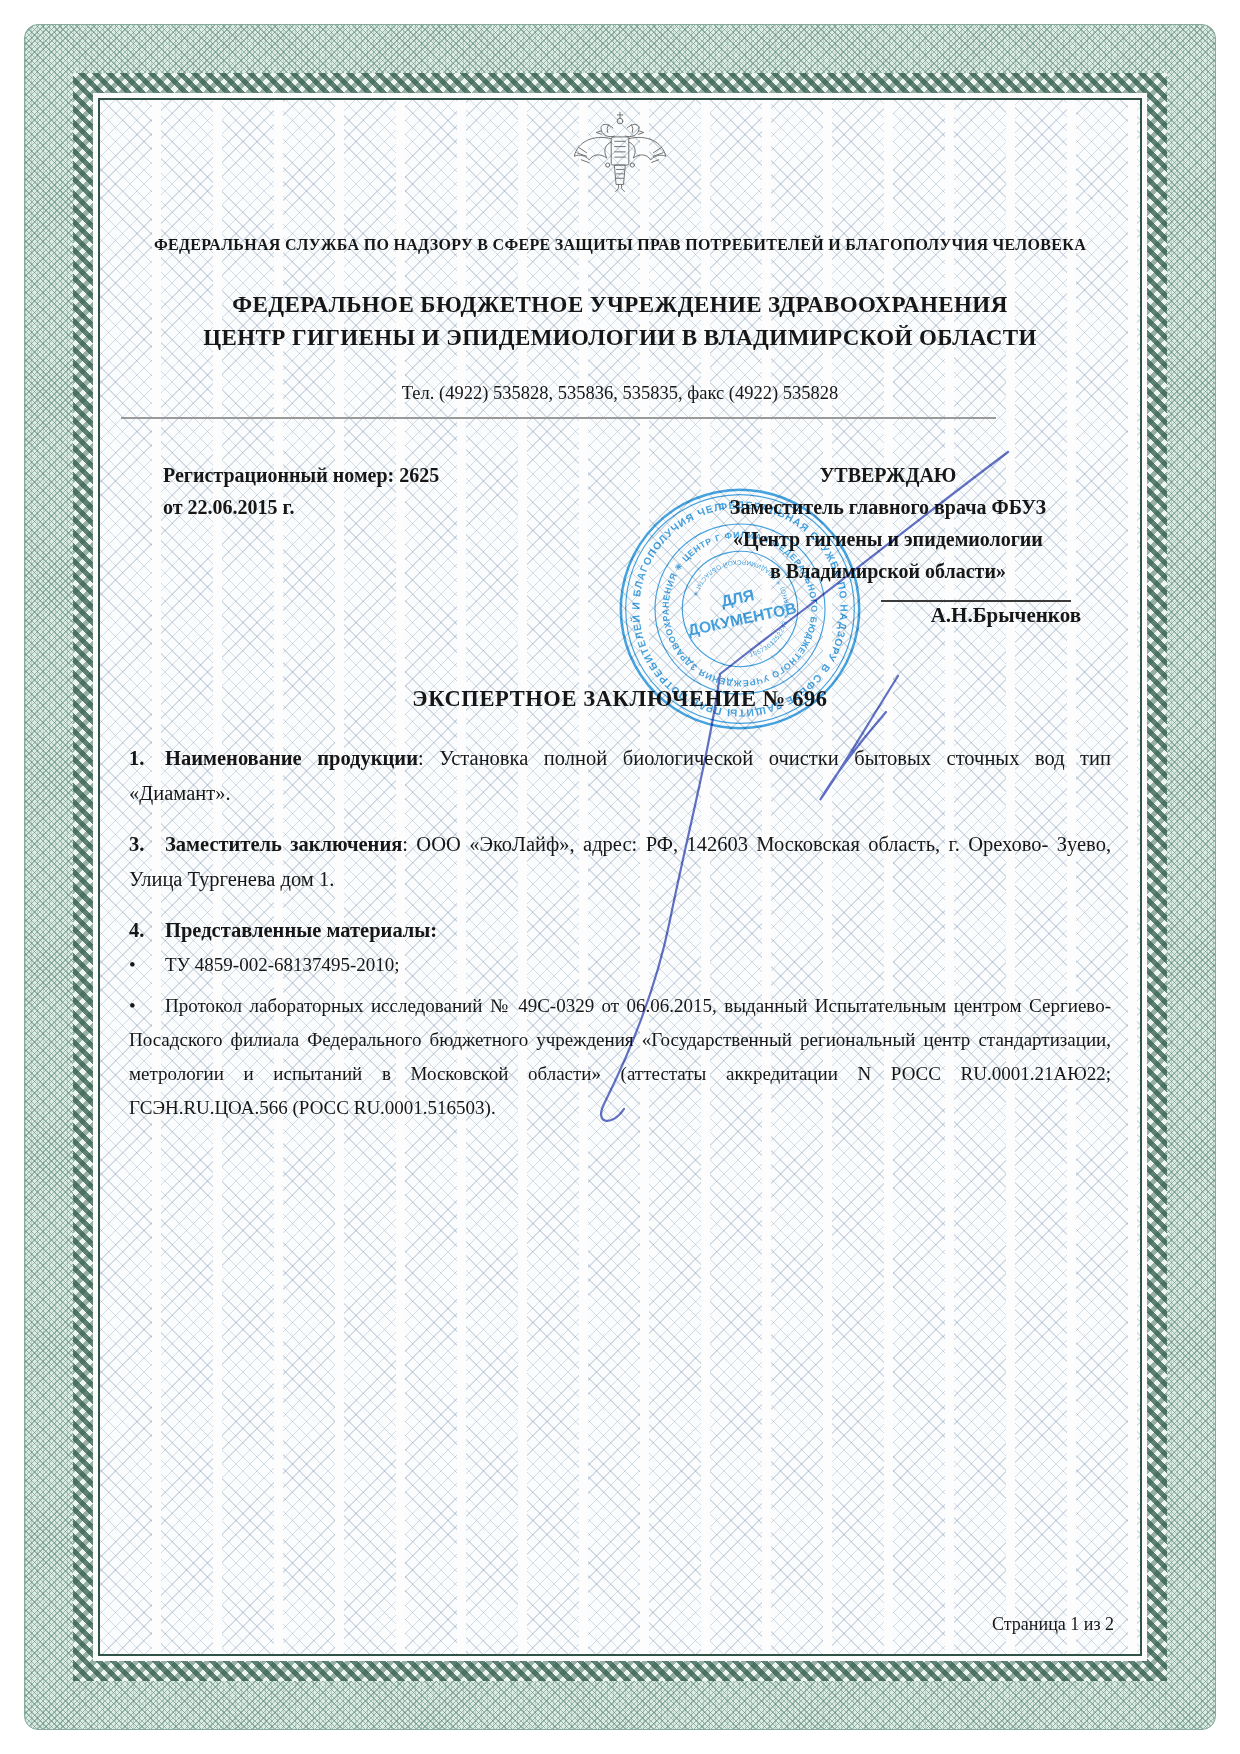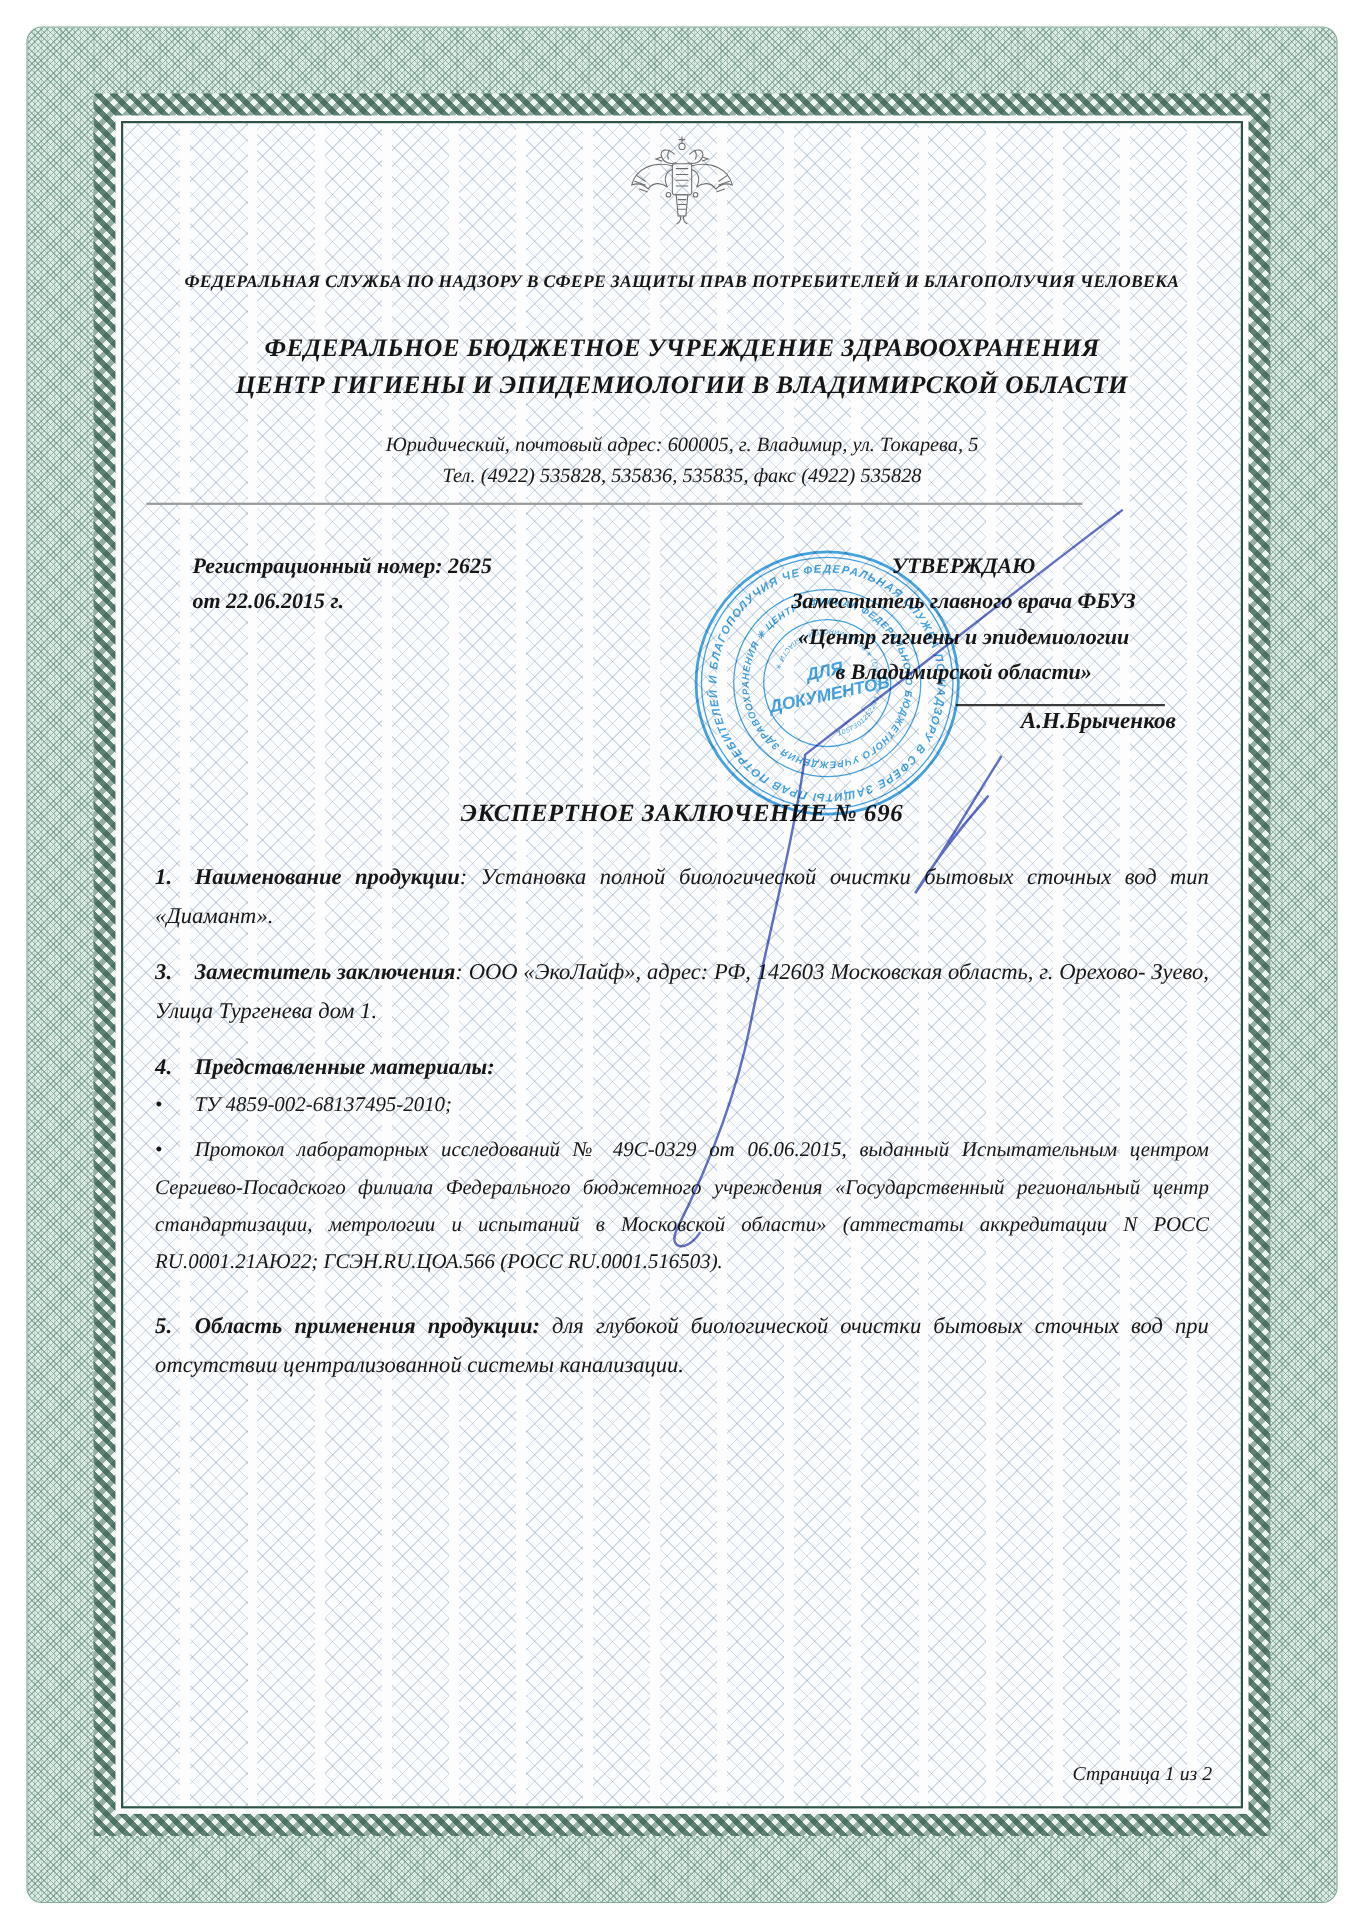--- a/index.html
+++ b/index.html
@@ -8,29 +8,28 @@
     width:1240px;height:1754px;
     background:#ffffff;
     font-family:"Liberation Serif","DejaVu Serif",serif;
     color:#161616;
     overflow:hidden;
   }
   
   .band{
     position:absolute;inset:24px;
     box-sizing:border-box;
-    padding:60px;
+    padding:48px;
     background:
       repeating-linear-gradient(45deg,  rgba(82,130,112,.50) 0 1px, transparent 1px 4px),
       repeating-linear-gradient(-45deg, rgba(82,130,112,.50) 0 1px, transparent 1px 4px),
       repeating-linear-gradient(90deg,  rgba(82,130,112,.22) 0 1px, transparent 1px 6px),
       #dcebe3;
     border:1px solid #86ab9c;
     border-radius:14px;
-    font-style:italic;
   }
   .checker{
     box-sizing:border-box;width:100%;height:100%;
     padding:20px;
     background:
       repeating-linear-gradient(45deg,  rgba(58,100,85,.80) 0 5px, rgba(245,250,247,.15) 5px 10px),
       repeating-linear-gradient(-45deg, rgba(58,100,85,.55) 0 5px, rgba(235,244,239,.85) 5px 10px),
       #e6f0ea;
   }
   .gapwhite{
@@ -133,21 +132,20 @@
             </svg>
 
             <p class="agency">ФЕДЕРАЛЬНАЯ СЛУЖБА ПО НАДЗОРУ В СФЕРЕ ЗАЩИТЫ ПРАВ ПОТРЕБИТЕЛЕЙ И БЛАГОПОЛУЧИЯ ЧЕЛОВЕКА</p>
 
             <div class="institution">
               <div>ФЕДЕРАЛЬНОЕ БЮДЖЕТНОЕ УЧРЕЖДЕНИЕ ЗДРАВООХРАНЕНИЯ</div>
               <div>ЦЕНТР ГИГИЕНЫ И ЭПИДЕМИОЛОГИИ В ВЛАДИМИРСКОЙ ОБЛАСТИ</div>
             </div>
 
             <div class="address">
-              <div>Юридический, почтовый адрес: 600005, г. Владимир, ул. Токарева, 5</div>
               <div>Тел. (4922) 535828, 535836, 535835, факс (4922) 535828</div>
             </div>
 
             <hr class="rule">
 
             <div class="regrow">
               <div class="regblock">
                 <div>Регистрационный номер: 2625</div>
                 <div>от 22.06.2015 г.</div>
               </div>
@@ -170,21 +168,20 @@
 
 
             <p class="item m3"><span class="inum">3.</span><b>Заместитель заключения</b><span>: ООО «ЭкоЛайф», адрес: РФ, 142603 Московская область, г. Орехово- Зуево, Улица Тургенева дом 1.</span></p>
 
             <p class="item m4"><span class="inum">4.</span><b>Представленные материалы:</b></p>
 
             <p class="bullet"><span class="mark">•</span><span>ТУ 4859-002-68137495-2010;</span></p>
 
             <p class="bullet b2"><span class="mark">•</span><span>Протокол лабораторных исследований № 49С-0329 от 06.06.2015, выданный Испытательным центром Сергиево-Посадского филиала Федерального бюджетного учреждения «Государственный региональный центр стандартизации, метрологии и испытаний в Московской области» (аттестаты аккредитации N РОСС RU.0001.21АЮ22; ГСЭН.RU.ЦОА.566 (РОСС RU.0001.516503).</span></p>
 
-            <p class="item m5"><span class="inum">5.</span><b>Область применения продукции:</b><span> для глубокой биологической очистки бытовых сточных вод при отсутствии централизованной системы канализации.</span></p>
           </div>
 
           <svg class="stamp" viewBox="0 0 260 260">
             <g transform="rotate(-12 130 130)">
               <circle cx="130" cy="130" r="122" fill="none" stroke="#2b97dd" stroke-width="2.6"></circle>
               <circle cx="130" cy="130" r="117" fill="none" stroke="#2b97dd" stroke-width="1.2"></circle>
               <circle cx="130" cy="130" r="87" fill="none" stroke="#2b97dd" stroke-width="1.2"></circle>
               <circle cx="130" cy="130" r="59" fill="none" stroke="#2b97dd" stroke-width="1.2"></circle>
               <defs>
                 <path id="ringO" d="M130,27 A103,103 0 1 1 129.9,27"></path>

